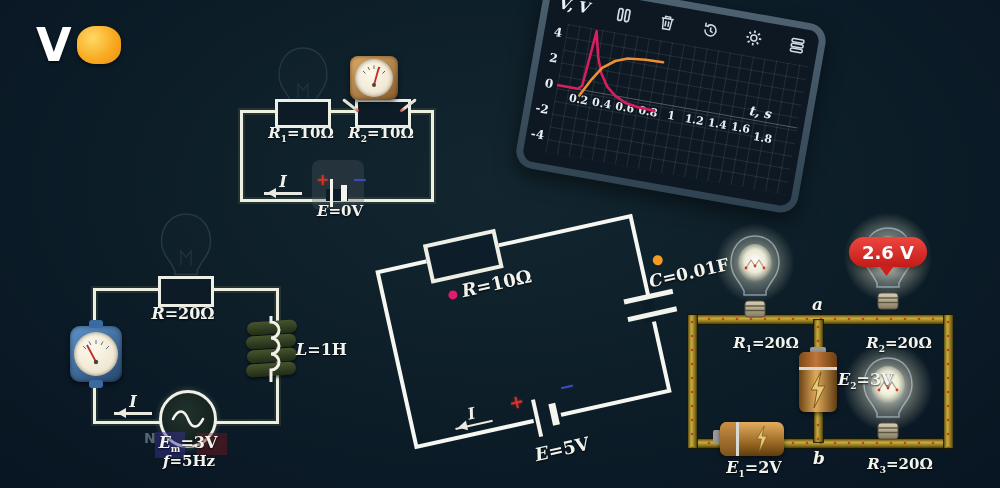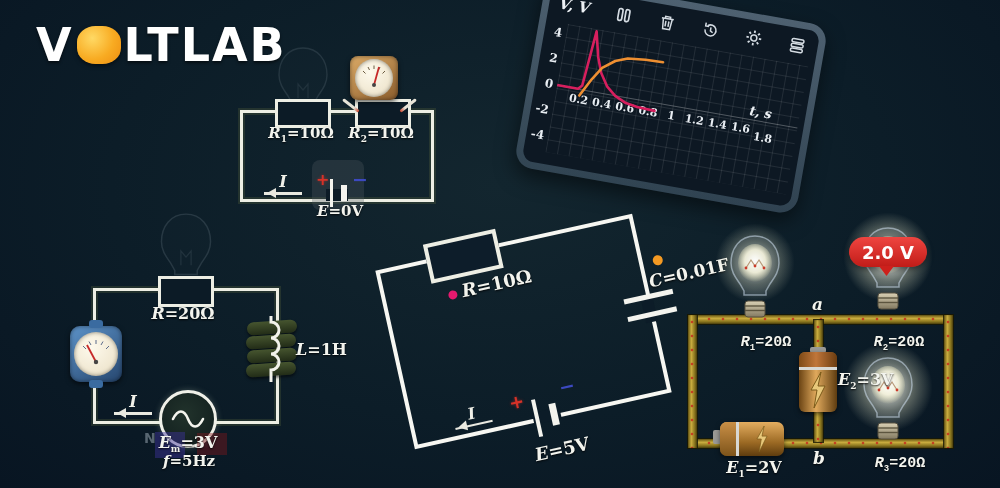--- a/index.html
+++ b/index.html
@@ -78,21 +78,21 @@
                       linear-gradient(90deg,#6d5c16 0%,#c9ac3e 38%,#8d7820 72%,#57490f 100%);
      background-size:8px 14px, 100% 100%;}
   .glow{position:absolute;border-radius:50%;pointer-events:none;
      background:radial-gradient(circle, rgba(255,255,244,.95) 0%, rgba(255,253,215,.35) 38%, rgba(255,250,200,0) 70%);}
   .badge{position:absolute;left:849px;top:237px;width:78px;height:30px;border-radius:15px;
      background:linear-gradient(180deg,#ef4540,#c11c18);display:flex;align-items:center;justify-content:center;
      color:#fff;font:bold 18px "DejaVu Sans",sans-serif;box-shadow:0 2px 6px rgba(0,0,0,.5);}
   .badge-tip{position:absolute;left:879px;top:266px;width:15px;height:10px;background:#cd201c;
      clip-path:polygon(0 0,100% 0,50% 100%);}
   .cylbolt{position:absolute;}
-  .lamp-lbl{width:100px;font-family:Liberation Mono, monospace;}
+  .lamp-lbl{width:100px;}
   .node-lbl{font-size:17px;}
 </style>
 </head>
 <body>
 
 <div class="stage">
 
   <svg width="0" height="0" style="position:absolute">
     <defs>
       <radialGradient id="glowG" cx="50%" cy="45%" r="55%">
@@ -119,21 +119,20 @@
         <path d="M31,6 C16,6 7,18 7,33 c0,9 5,15 9,21 l4,7 v4 h22 v-4 l4,-7 c4,-6 9,-12 9,-21 C55,18 46,6 31,6 Z" fill="rgba(200,220,235,.08)" stroke="rgba(215,230,240,.8)" stroke-width="1.4"></path>
         <path d="M26,56 v-14 l5,6 l5,-6 v14" fill="none" stroke="rgba(215,230,240,.6)" stroke-width="1.2"></path>
         <rect x="23" y="68" width="16" height="12" rx="2" fill="rgba(200,215,225,.25)"></rect>
       </g>
     </defs>
   </svg>
 
   <div class="logo">
     <span>V</span>
       <span class="o"></span>
-      <span>LTLAB</span>
   </div>
 
   <div class="gpanel">
     <div class="gpanel-inner">
       <div class="gtoolbar">
         <span class="gaxis-v">V, V</span>
         <span class="gicons">
           <span class="gicon">
             <svg width="17" height="17" viewBox="0 0 17 17" fill="none" stroke="#d4dbe2" stroke-width="1.7">
               <rect x="3" y="2.5" width="4" height="12" rx="2"></rect>
@@ -338,21 +337,21 @@
     <div class="glow" style="left:843px;top:212px;width:90px;height:90px"></div>
     <svg style="position:absolute;left:857px;top:222px" width="62" height="88" viewBox="0 0 62 88">
         <use href="#litbulb" xlink:href="#litbulb"></use>
       </svg>
     <div class="glow" style="left:843px;top:342px;width:90px;height:90px;opacity:.95"></div>
     <svg style="position:absolute;left:857px;top:352px" width="62" height="88" viewBox="0 0 62 88">
         <use href="#litbulb" xlink:href="#litbulb"></use>
       </svg>
 
     <div class="badge">
-        <span>2.0 V</span>
+        <span>2.6 V</span>
       </div>
     <div class="badge-tip"></div>
 
     <div style="position:absolute;left:810px;top:347px;width:16px;height:6px;background:#9a9a96;border-radius:2px"></div>
     <div style="position:absolute;left:799px;top:352px;width:38px;height:60px;border-radius:6px;
                 background:linear-gradient(90deg,#6b4414,#e0a95c 45%,#5e3c10);box-shadow:0 2px 5px rgba(0,0,0,.55)">
       <div style="position:absolute;left:0;top:0;width:100%;height:15px;border-radius:6px 6px 0 0;background:linear-gradient(90deg,#7e4a16,#c0763a 45%,#6b3c10)"></div>
       <div style="position:absolute;left:0;top:15px;width:100%;height:3px;background:#d8d8d4"></div>
       <svg class="cylbolt" style="left:10px;top:20px" width="18" height="36" viewBox="0 0 18 36">
         <polygon points="12,0 2,18 8,18 5,36 16,14 9,14" fill="#e8c87a" stroke="#7a5a1a" stroke-width="1"></polygon>

